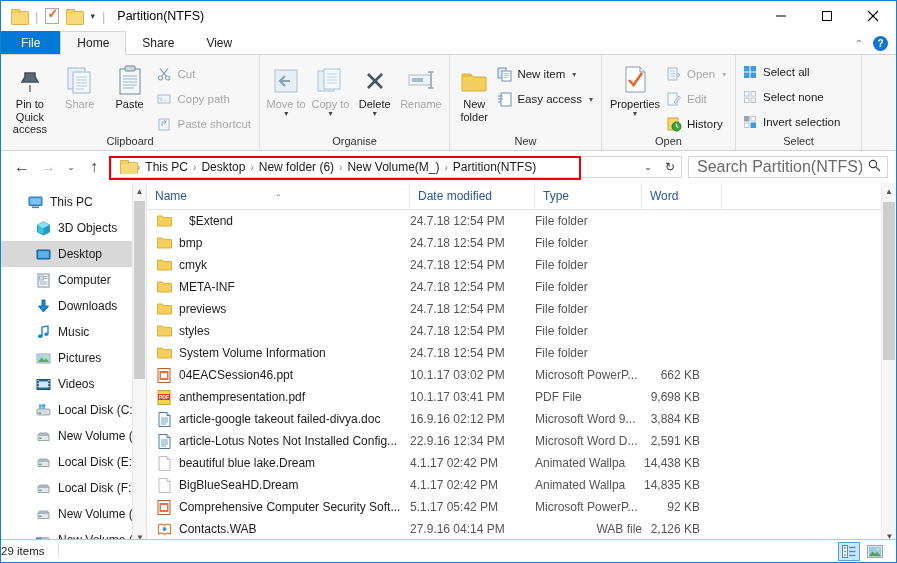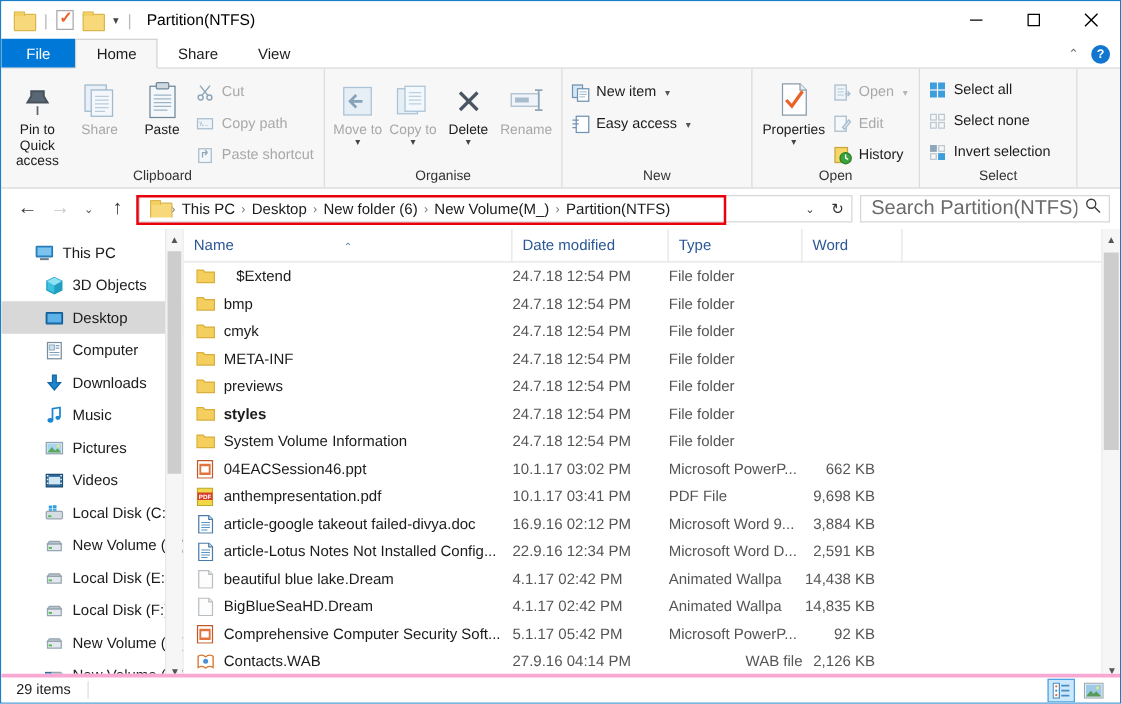--- a/index.html
+++ b/index.html
@@ -190,22 +190,22 @@
   .ficon { width:16px; height:16px; flex:0 0 16px; display:flex; align-items:center; justify-content:center; }
 
   .list-sb {
     position:absolute; right:0; top:0; width:15px; height:100%;
     background:#f6f6f6; border-left:1px solid #ececec;
   }
 
   
   .statusbar {
     position:absolute; left:0; bottom:0; width:100%; height: 23px;
-    border-top:3px solid #f9a8d4; background:#fff;
-    display:flex; align-items:center; padding-left: 12px;
+    border-top:1px solid #f9a8d4; background:#fff;
+    display:flex; align-items:center; 
     font-size: 11.5px; color:#1b1b1b;
   }
   .status-sep { width:1px; height:14px; background:#dedede; margin-left: 14px; }
   .view-btns { position:absolute; right: 10px; display:flex; gap: 4px; align-items:center; }
   .vbtn { width:22px; height:19px; display:flex; align-items:center; justify-content:center; }
   .vbtn.sel { background:#cce8ff; border:1px solid #4ea3e0; }
 </style>
 </head>
 <body>
 
@@ -389,20 +389,29 @@
               </svg>
           </span>
           <span class="lbl">Rename</span>
         </div>
       </div>
       <div class="rgroup-label">Organise</div>
     </div>
 
     <div class="rgroup" style="width:152px;">
       <div class="rgroup-items">
+        <div class="big-btn" style="width:52px;">
+          <span class="big-icon">
+            <svg width="30" height="26" viewBox="0 0 30 26">
+              <path d="M3 5 L12 5 L14 8 L27 8 L27 22 L3 22 Z" fill="#f5cf5e" stroke="#d9ae3b"></path>
+              <path d="M3 5 L12 5 L14 8 L3 8 Z" fill="#e9bd49"></path>
+            </svg>
+          </span>
+          <span class="lbl">New folder</span>
+        </div>
         <div class="small-col">
           <div class="small-btn">
             <span class="small-ico">
               <svg width="15" height="15" viewBox="0 0 15 15">
                   <rect x="1" y="1" width="8" height="10" fill="#d9e7f3" stroke="#6f93b3"></rect>
                   <rect x="5" y="4" width="9" height="10" fill="#fff" stroke="#6f93b3"></rect>
                   <g stroke="#9bb8d0" stroke-width="0.8">
                     <line x1="6.5" y1="6.5" x2="12.5" y2="6.5"></line>
                     <line x1="6.5" y1="8.5" x2="12.5" y2="8.5"></line>
                     <line x1="6.5" y1="10.5" x2="11" y2="10.5"></line>
@@ -811,21 +820,21 @@
                   <path d="M0.5 2 L5.5 2 L6.8 3.6 L14.5 3.6 L14.5 12 L0.5 12 Z" fill="#f5cf5e" stroke="#d9ae3b"></path>
                 </svg>
               </span>
             <span>previews</span>
           </div>
           <div class="c-date" style="width:125px;">24.7.18 12:54 PM</div>
           <div class="c-type" style="width:107px;">File folder</div>
           <div class="c-size" style="width:80px;"></div>
         </div>
         <div class="row">
-          <div class="c-name" style="width:263px;font-weight:bold;">
+          <div class="c-name" style="width:263px;">
             <span class="ficon">
                 <svg width="15" height="14" viewBox="0 0 15 14">
                   <path d="M0.5 2 L5.5 2 L6.8 3.6 L14.5 3.6 L14.5 12 L0.5 12 Z" fill="#f5cf5e" stroke="#d9ae3b"></path>
                 </svg>
               </span>
             <span>styles</span>
           </div>
           <div class="c-date" style="width:125px;">24.7.18 12:54 PM</div>
           <div class="c-type" style="width:107px;">File folder</div>
           <div class="c-size" style="width:80px;"></div>

